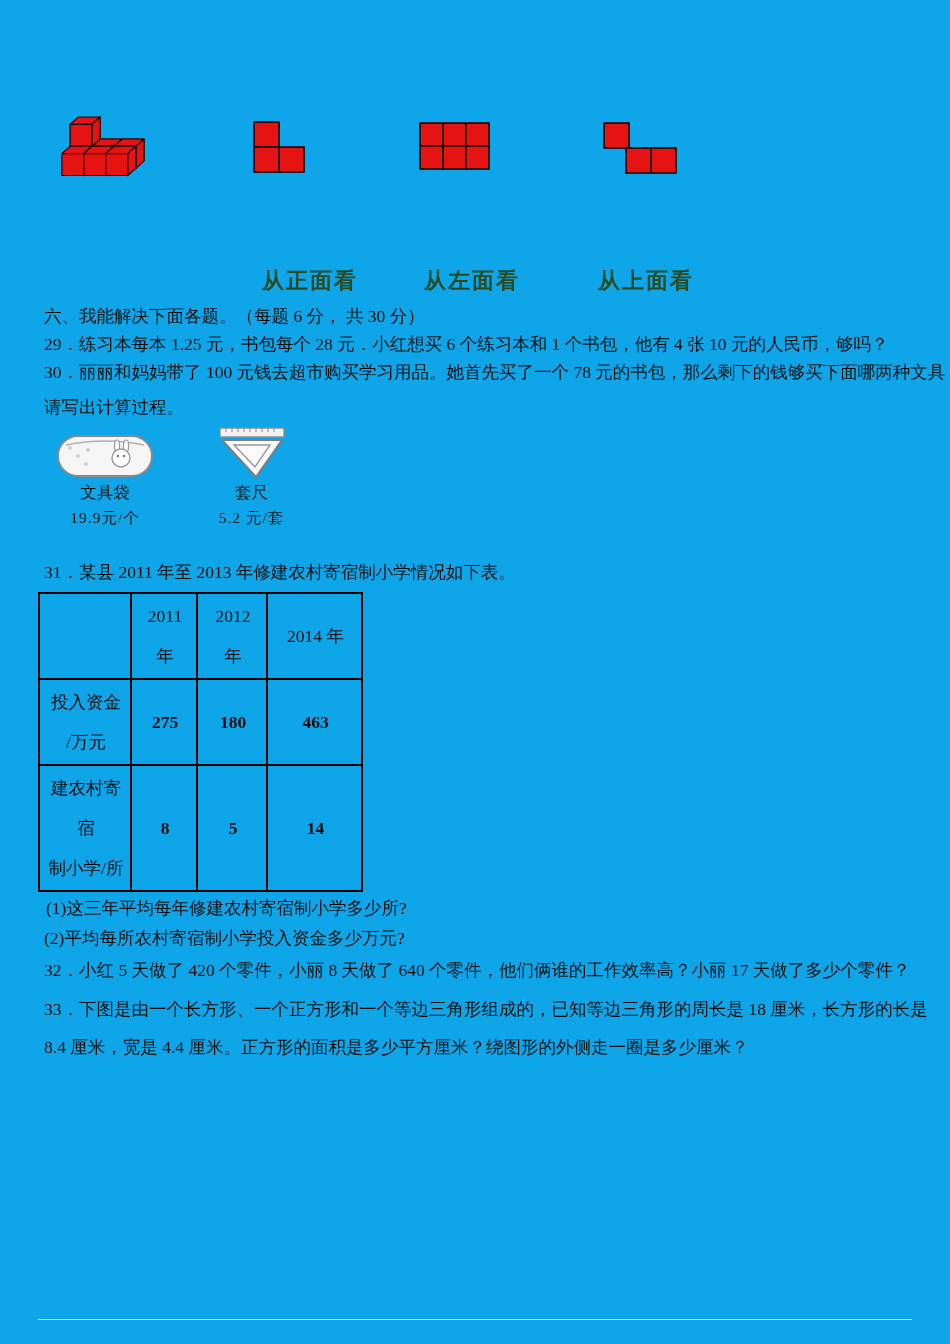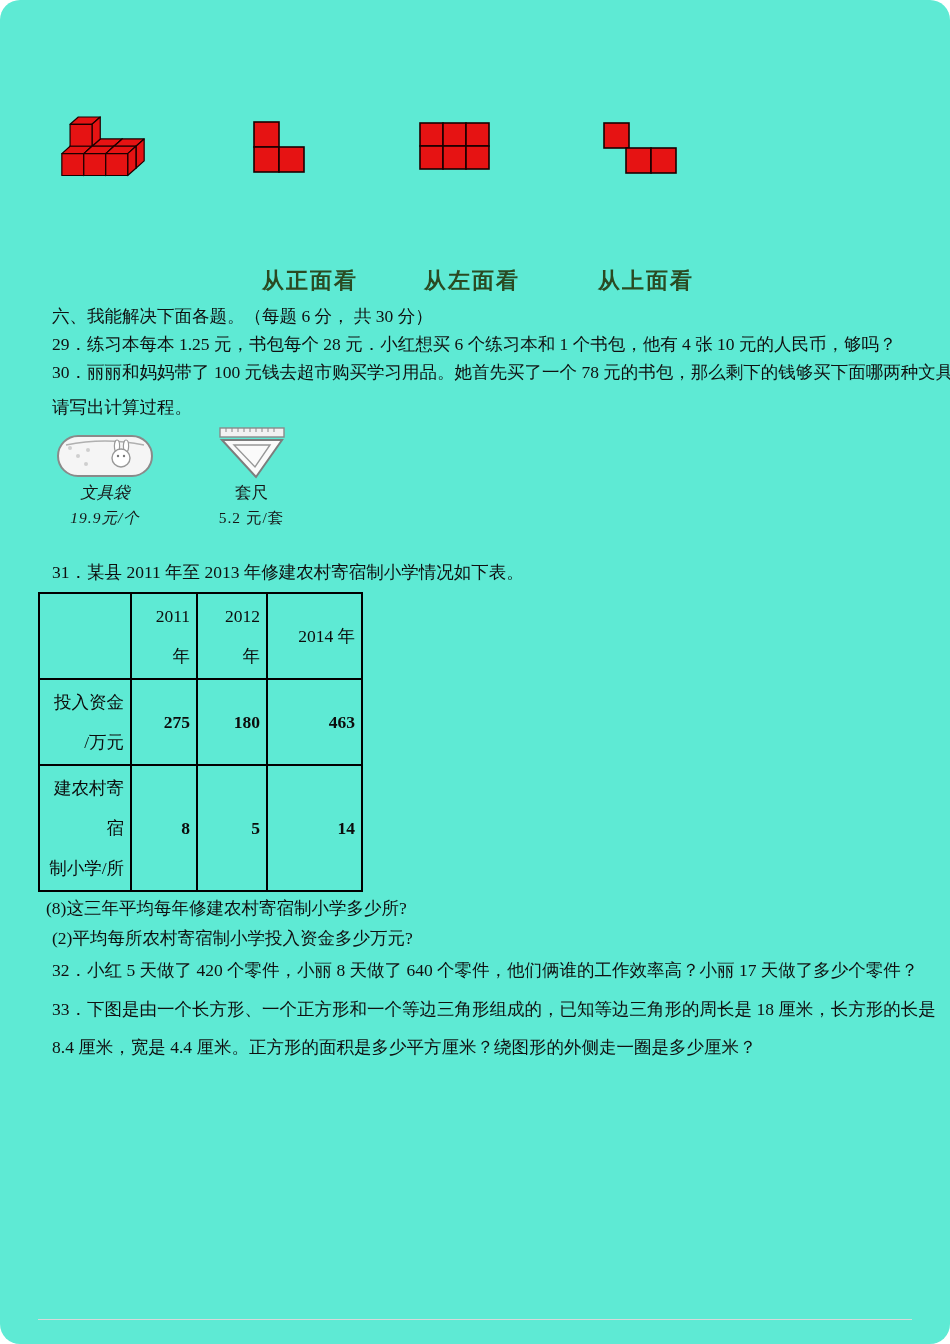--- a/index.html
+++ b/index.html
@@ -1,38 +1,38 @@
 <!DOCTYPE html>
 <html><head>
 <meta charset="utf-8">
 <style>
   html,body { margin:0; padding:0; background:#ffffff; }
   .page {
     position:relative; width:950px; height:1344px; margin:0 auto;
-    background:#5eead4; overflow:hidden;
-    font-family:"Liberation Serif","DejaVu Serif",serif; color:#111;border-radius:20px;
+    background:#0ea5e9; overflow:hidden;
+    font-family:"Liberation Serif","DejaVu Serif",serif; color:#111;
   }
   .fig { position:absolute; }
   .view-label {
     position:absolute; top:266px; font-family:"Liberation Sans","DejaVu Sans",sans-serif;
     font-weight:700; font-size:22px; letter-spacing:2px; color:#2a4a22; white-space:nowrap;
   }
   .line {
-    position:absolute; left:52px; font-size:17.5px; line-height:20px;
+    position:absolute; left:44px; font-size:17.5px; line-height:20px;
     white-space:nowrap; color:#101010;
   }
   .sta-item { position:absolute; top:424px; text-align:center; }
   .sta-img { height:56px; display:flex; align-items:flex-end; justify-content:center; }
   .sta-name { font-size:16.5px; margin-top:2px; color:#161616; }
   .sta-price { font-size:15.5px; letter-spacing:1px; margin-top:4px; color:#161616; }
   table.data {
     position:absolute; left:38px; top:592px; border-collapse:collapse; table-layout:fixed;
   }
   table.data td {
-    border:2px solid #000; vertical-align:middle; text-align:right;
+    border:2px solid #000; vertical-align:middle; text-align:center;
     padding:2px 6px 2px 8px; font-size:17.5px; line-height:40px; white-space:pre-line;
     color:#0c0c0c;
   }
   table.data td.val { font-weight:700; }
   .footer-rule { position:absolute; left:38px; top:1319px; width:874px; height:1px; background:#d9d9d9; }
 </style>
 </head>
 <body>
 
 <div class="page">
@@ -107,21 +107,21 @@
 
   <div class="view-label" style="left:262px;">从正面看</div>
   <div class="view-label" style="left:424px;">从左面看</div>
   <div class="view-label" style="left:598px;">从上面看</div>
 
   <div class="line" style="top:306px;">六、我能解决下面各题。（每题 6 分， 共 30 分）</div>
   <div class="line" style="top:334px;">29．练习本每本 1.25 元，书包每个 28 元．小红想买 6 个练习本和 1 个书包，他有 4 张 10 元的人民币，够吗？</div>
   <div class="line" style="top:362px;">30．丽丽和妈妈带了 100 元钱去超市购买学习用品。她首先买了一个 78 元的书包，那么剩下的钱够买下面哪两种文具</div>
   <div class="line" style="top:397px;">请写出计算过程。</div>
 
-  <div class="sta-item" style="left:48px; width:114px;font-style:italic;">
+  <div class="sta-item" style="left:48px; width:114px;">
     <div class="sta-img">
       <svg width="98" height="48" viewBox="0 0 98 48">
         <rect x="2" y="4" width="94" height="40" rx="20" fill="#f5f5f5" stroke="#8a8a8a" stroke-width="2"></rect>
         <path d="M10 13 Q49 5 88 13" fill="none" stroke="#b0b0b0" stroke-width="1.5"></path>
         <ellipse cx="61" cy="14" rx="2.6" ry="6" fill="#fff" stroke="#999" stroke-width="1.2"></ellipse>
         <ellipse cx="70" cy="14" rx="2.6" ry="6" fill="#fff" stroke="#999" stroke-width="1.2"></ellipse>
         <circle cx="65" cy="26" r="9" fill="#fff" stroke="#999" stroke-width="1.4"></circle>
         <circle cx="62" cy="24" r="1.2" fill="#777"></circle>
         <circle cx="68" cy="24" r="1.2" fill="#777"></circle>
         <circle cx="22" cy="24" r="2" fill="#cfcfcf"></circle>
@@ -177,20 +177,20 @@
       <td>建农村寄
 宿
 制小学/所</td>
       <td class="val">8</td>
       <td class="val">5</td>
       <td class="val">14</td>
     </tr>
   </tbody>
     </table>
 
-  <div class="line" style="top:898px; left:46px;">(8)这三年平均每年修建农村寄宿制小学多少所?</div>
+  <div class="line" style="top:898px; left:46px;">(1)这三年平均每年修建农村寄宿制小学多少所?</div>
   <div class="line" style="top:928px;">(2)平均每所农村寄宿制小学投入资金多少万元?</div>
   <div class="line" style="top:960px;">32．小红 5 天做了 420 个零件，小丽 8 天做了 640 个零件，他们俩谁的工作效率高？小丽 17 天做了多少个零件？</div>
   <div class="line" style="top:999px;">33．下图是由一个长方形、一个正方形和一个等边三角形组成的，已知等边三角形的周长是 18 厘米，长方形的长是</div>
   <div class="line" style="top:1037px;">8.4 厘米，宽是 4.4 厘米。正方形的面积是多少平方厘米？绕图形的外侧走一圈是多少厘米？</div>
 
   <div class="footer-rule"></div>
 </div>
 
 </body></html>

